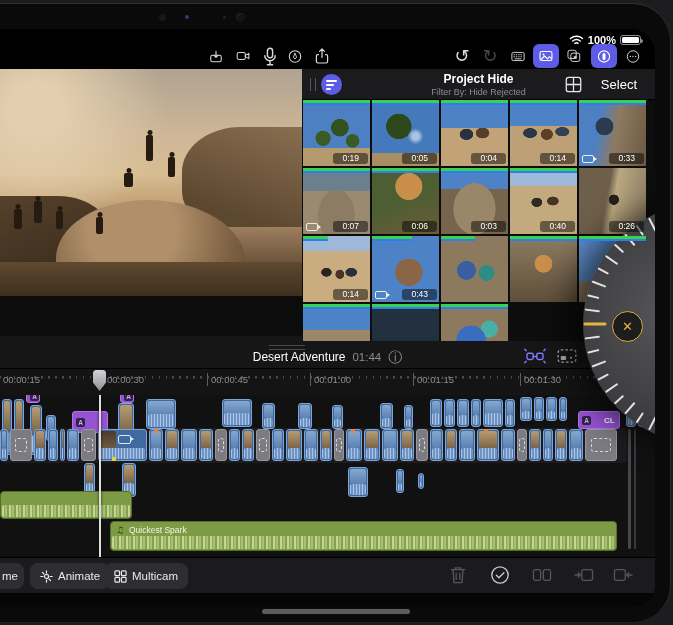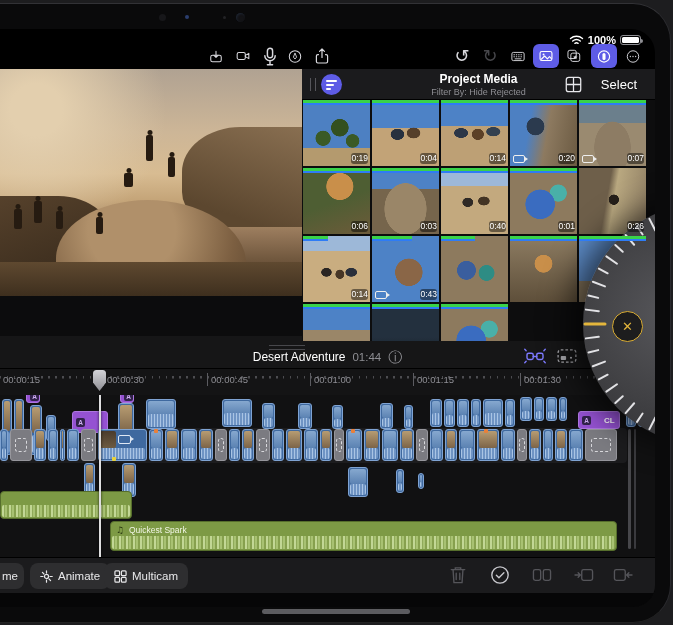--- a/index.html
+++ b/index.html
@@ -59,21 +59,21 @@
   .bh-title{font-size:12px;font-weight:bold;color:#fff;}
   .bh-sub{font-size:9px;color:#8e8e93;margin-top:1px;}
   .grid-btn{position:absolute;right:73px;top:7px;width:18px;height:18px;color:#e8e8ec;}
   .select-btn{position:absolute;right:12px;top:7px;font-size:13px;color:#fff;background:none;border:none;font-family:inherit;}
   .thumb-grid{position:absolute;left:1px;top:31px;width:344px;height:241px;overflow:hidden;
     display:grid;grid-template-columns:repeat(5,67px);grid-auto-rows:66px;gap:2px;}
   .thumb{position:relative;overflow:hidden;background:#333;}
   .thumb::before{content:'';position:absolute;inset:0;}
   .stripe{position:absolute;top:0;left:0;height:5px;width:100%;z-index:2;
     background:linear-gradient(180deg,#39d24a 0 55%,#2e7cf6 55% 100%);}
-  .dur{position:absolute;right:2px;bottom:2px;z-index:2;font-size:8.5px;color:#fff;background:rgba(0,0,0,.48);padding:0 0;border-radius:3px;line-height:11px;}
+  .dur{position:absolute;right:2px;bottom:2px;z-index:2;font-size:8.5px;color:#fff;background:rgba(0,0,0,.48);padding:0 9px;border-radius:3px;line-height:11px;}
   .mc-ic{position:absolute;left:3px;bottom:3px;z-index:2;width:12px;height:8px;border:1.2px solid #eee;border-radius:2px;}
   .mc-ic::after{content:'';position:absolute;right:-4px;top:1px;border-left:3px solid #eee;border-top:2.5px solid transparent;border-bottom:2.5px solid transparent;}
   
   .t-j1::before{background:radial-gradient(circle at 55% 42%,#33501f 0 16%,transparent 17%),radial-gradient(circle at 30% 58%,#3a5a26 0 12%,transparent 13%),radial-gradient(circle at 74% 62%,#3a5a26 0 10%,transparent 11%),linear-gradient(180deg,#4d80c2 0 72%,#b49a6e 72% 100%);}
   .t-j2::before{background:radial-gradient(circle at 65% 55%,rgba(255,255,255,.55) 0 6%,transparent 14%),radial-gradient(circle at 40% 40%,#2e481c 0 22%,transparent 23%),linear-gradient(180deg,#447abc 0 80%,#a88e62 80% 100%);}
   .t-w1::before{background:radial-gradient(ellipse at 38% 52%,#27313f 0 11%,transparent 12%),radial-gradient(ellipse at 62% 50%,#553f2a 0 11%,transparent 12%),linear-gradient(180deg,#4d82c6 0 42%,#c2a377 42% 100%);}
   .t-w2::before{background:radial-gradient(ellipse at 30% 50%,#2b3647 0 10%,transparent 11%),radial-gradient(ellipse at 55% 52%,#5c4026 0 11%,transparent 12%),radial-gradient(ellipse at 78% 48%,#33404f 0 9%,transparent 10%),linear-gradient(180deg,#4d82c6 0 40%,#bda075 40% 100%);}
   .t-lk::before{background:radial-gradient(circle at 38% 40%,#2b3a4e 0 15%,transparent 16%),linear-gradient(100deg,#4d80c2 0 30%,#8d7a60 55%,#6b5a42 100%);}
   .t-rk::before{background:radial-gradient(ellipse at 50% 72%,#8d7c64 0 38%,transparent 39%),linear-gradient(180deg,#6b7f8c 0 35%,#9a8a70 35% 100%);}
   .t-ht::before{background:radial-gradient(circle at 55% 28%,#c98f4a 0 22%,transparent 23%),linear-gradient(160deg,#4e5e33 0 50%,#6d5b3a 100%);}
@@ -286,69 +286,69 @@
 
       <div class="browser">
         <div class="browser-hd">
           <div class="panel-handle"></div>
           <button class="filter-btn" style="border:none;">
             <span>
               <i style="top:6px;width:11px;"></i><i style="top:10px;width:8px;"></i><i style="top:14px;width:5px;"></i>
             </span>
           </button>
           <div class="bh-titles">
-            <div class="bh-title">Project Media</div>
+            <div class="bh-title">Project Hide</div>
             <div class="bh-sub">Filter By: Hide Rejected</div>
           </div>
           <button class="grid-btn" style="background:none;border:none;padding:0;">
             <svg width="17" height="17" viewBox="0 0 20 20" fill="none" stroke="currentColor" stroke-width="1.5">
                 <rect x="1.5" y="1.5" width="17" height="17" rx="3"></rect>
                 <path d="M10 1.5v17M1.5 10h17"></path>
               </svg>
           </button>
           <button class="select-btn">Select</button>
         </div>
         <div class="thumb-grid" id="grid">
             <div class="thumb t-j1">
               <div class="stripe"></div>
               <span class="dur">0:19</span>
             </div>
+            <div class="thumb t-j2">
+              <div class="stripe"></div>
+              <span class="dur">0:05</span>
+            </div>
             <div class="thumb t-w1">
               <div class="stripe"></div>
               <span class="dur">0:04</span>
             </div>
             <div class="thumb t-w2">
               <div class="stripe"></div>
               <span class="dur">0:14</span>
             </div>
             <div class="thumb t-lk">
               <div class="stripe"></div>
               <span class="mc-ic"></span>
-              <span class="dur">0:20</span>
+              <span class="dur">0:33</span>
             </div>
             <div class="thumb t-rk">
               <div class="stripe"></div>
               <span class="mc-ic"></span>
               <span class="dur">0:07</span>
             </div>
             <div class="thumb t-ht">
               <div class="stripe"></div>
               <span class="dur">0:06</span>
             </div>
             <div class="thumb t-bd">
               <div class="stripe"></div>
               <span class="dur">0:03</span>
             </div>
             <div class="thumb t-pr">
               <div class="stripe"></div>
               <span class="dur">0:40</span>
-            </div>
-            <div class="thumb t-bp">
-              <div class="stripe"></div>
-              <span class="dur">0:01</span>
             </div>
             <div class="thumb t-cl">
               <span class="dur">0:26</span>
             </div>
             <div class="thumb t-gp">
               <div class="stripe" style="width: 38%;"></div>
               <span class="dur">0:14</span>
             </div>
             <div class="thumb t-sf">
               <div class="stripe" style="width: 60%;"></div>

